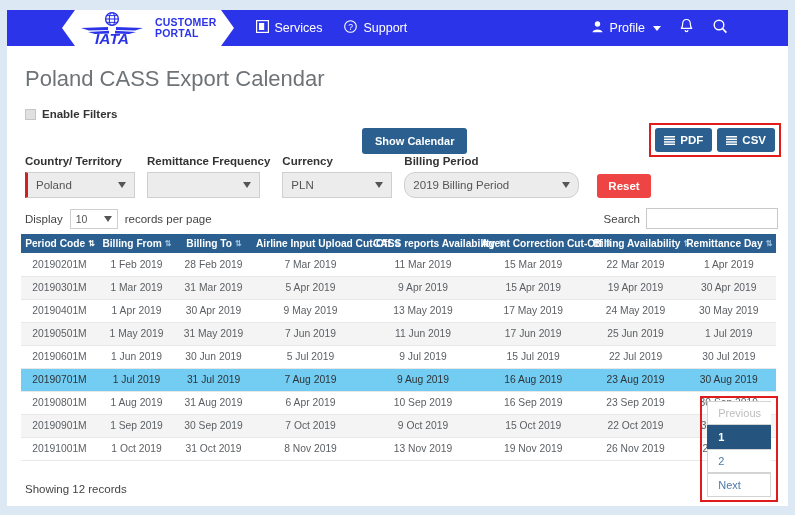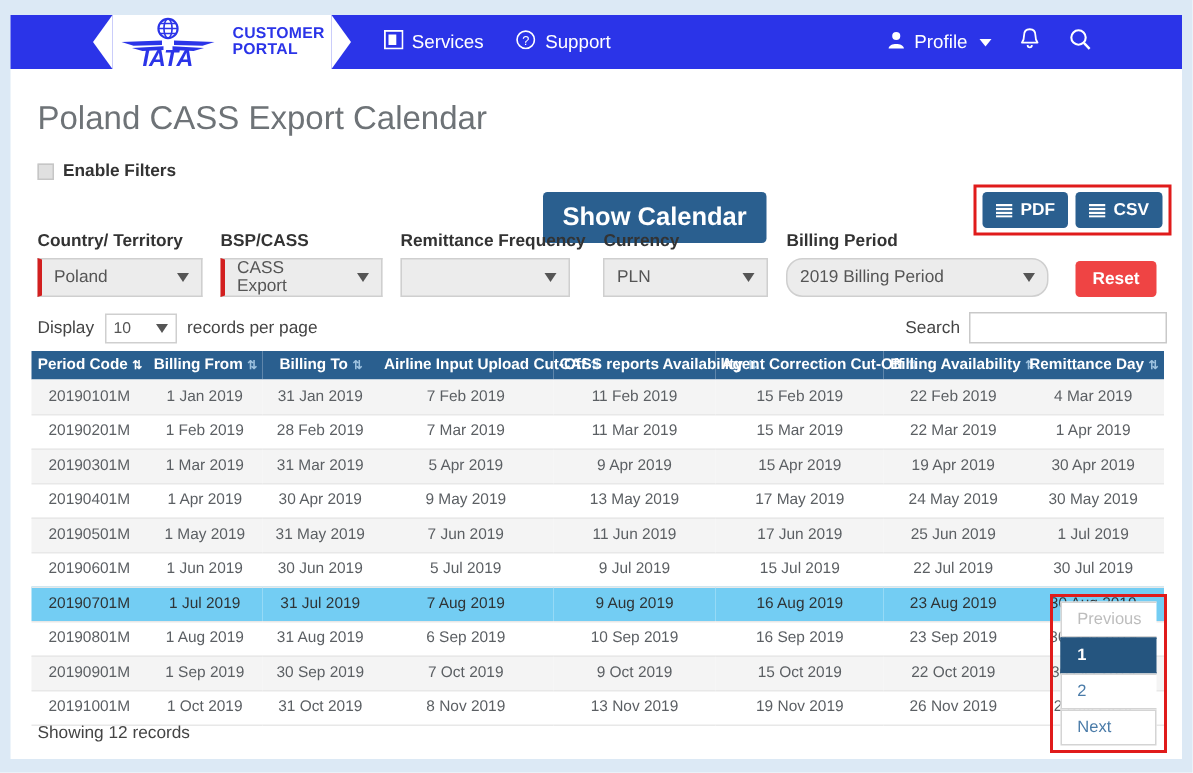--- a/index.html
+++ b/index.html
@@ -98,21 +98,21 @@
     width: 11px; height: 11px;
     background: #e0e0e0; border: 1px solid #c6c6c6;
     display: inline-block;
   }
 
   
   .show-calendar {
     position: absolute; left: 355px; top: 118px;
     background: #2a5f8f; color: #fff;
     border: none; border-radius: 3px;
-    font-size: 17px; font-weight: bold;
+    font-size: 11px; font-weight: bold;
     padding: 7px 13px;
     font-family: "Liberation Sans", sans-serif;
     cursor: pointer;
   }
   .export-box {
     position: absolute; right: 7px; top: 113px;
     border: 2px solid #e01b1b;
     padding: 3px 4px;
     display: flex; gap: 5px;
   }
@@ -357,27 +357,20 @@
 
   <div class="filters">
     <div class="fgroup">
       <span class="flabel">Country/ Territory</span>
       <div class="fselect required w-country">
         <span class="val">Poland</span>
         <span class="tri"></span>
       </div>
     </div>
     <div class="fgroup">
-      <span class="flabel">BSP/CASS</span>
-      <div class="fselect required w-bsp">
-        <span class="val">CASS Export</span>
-        <span class="tri"></span>
-      </div>
-    </div>
-    <div class="fgroup">
       <span class="flabel">Remittance Frequency</span>
       <div class="fselect w-remit">
         <span class="val"></span>
         <span class="tri"></span>
       </div>
     </div>
     <div class="fgroup">
       <span class="flabel">Currency</span>
       <div class="fselect w-curr">
         <span class="val">PLN</span>
@@ -449,30 +442,20 @@
             <span>Billing Availability</span>
             <span class="sort-ico">⇅</span>
               </span></th>
           <th><span class="th-inner">
             <span>Remittance Day</span>
             <span class="sort-ico">⇅</span>
               </span></th>
         </tr>
       </thead>
       <tbody id="tbody">
-          <tr class="odd">
-            <td>20190101M</td>
-            <td>1 Jan 2019</td>
-            <td>31 Jan 2019</td>
-            <td>7 Feb 2019</td>
-            <td>11 Feb 2019</td>
-            <td>15 Feb 2019</td>
-            <td>22 Feb 2019</td>
-            <td>4 Mar 2019</td>
-          </tr>
           <tr class="even">
             <td>20190201M</td>
             <td>1 Feb 2019</td>
             <td>28 Feb 2019</td>
             <td>7 Mar 2019</td>
             <td>11 Mar 2019</td>
             <td>15 Mar 2019</td>
             <td>22 Mar 2019</td>
             <td>1 Apr 2019</td>
           </tr>
@@ -523,21 +506,21 @@
             <td>7 Aug 2019</td>
             <td>9 Aug 2019</td>
             <td>16 Aug 2019</td>
             <td>23 Aug 2019</td>
             <td>30 Aug 2019</td>
           </tr>
           <tr class="even">
             <td>20190801M</td>
             <td>1 Aug 2019</td>
             <td>31 Aug 2019</td>
-            <td>6 Sep 2019</td>
+            <td>6 Apr 2019</td>
             <td>10 Sep 2019</td>
             <td>16 Sep 2019</td>
             <td>23 Sep 2019</td>
             <td>30 Sep 2019</td>
           </tr>
           <tr class="odd">
             <td>20190901M</td>
             <td>1 Sep 2019</td>
             <td>30 Sep 2019</td>
             <td>7 Oct 2019</td>

